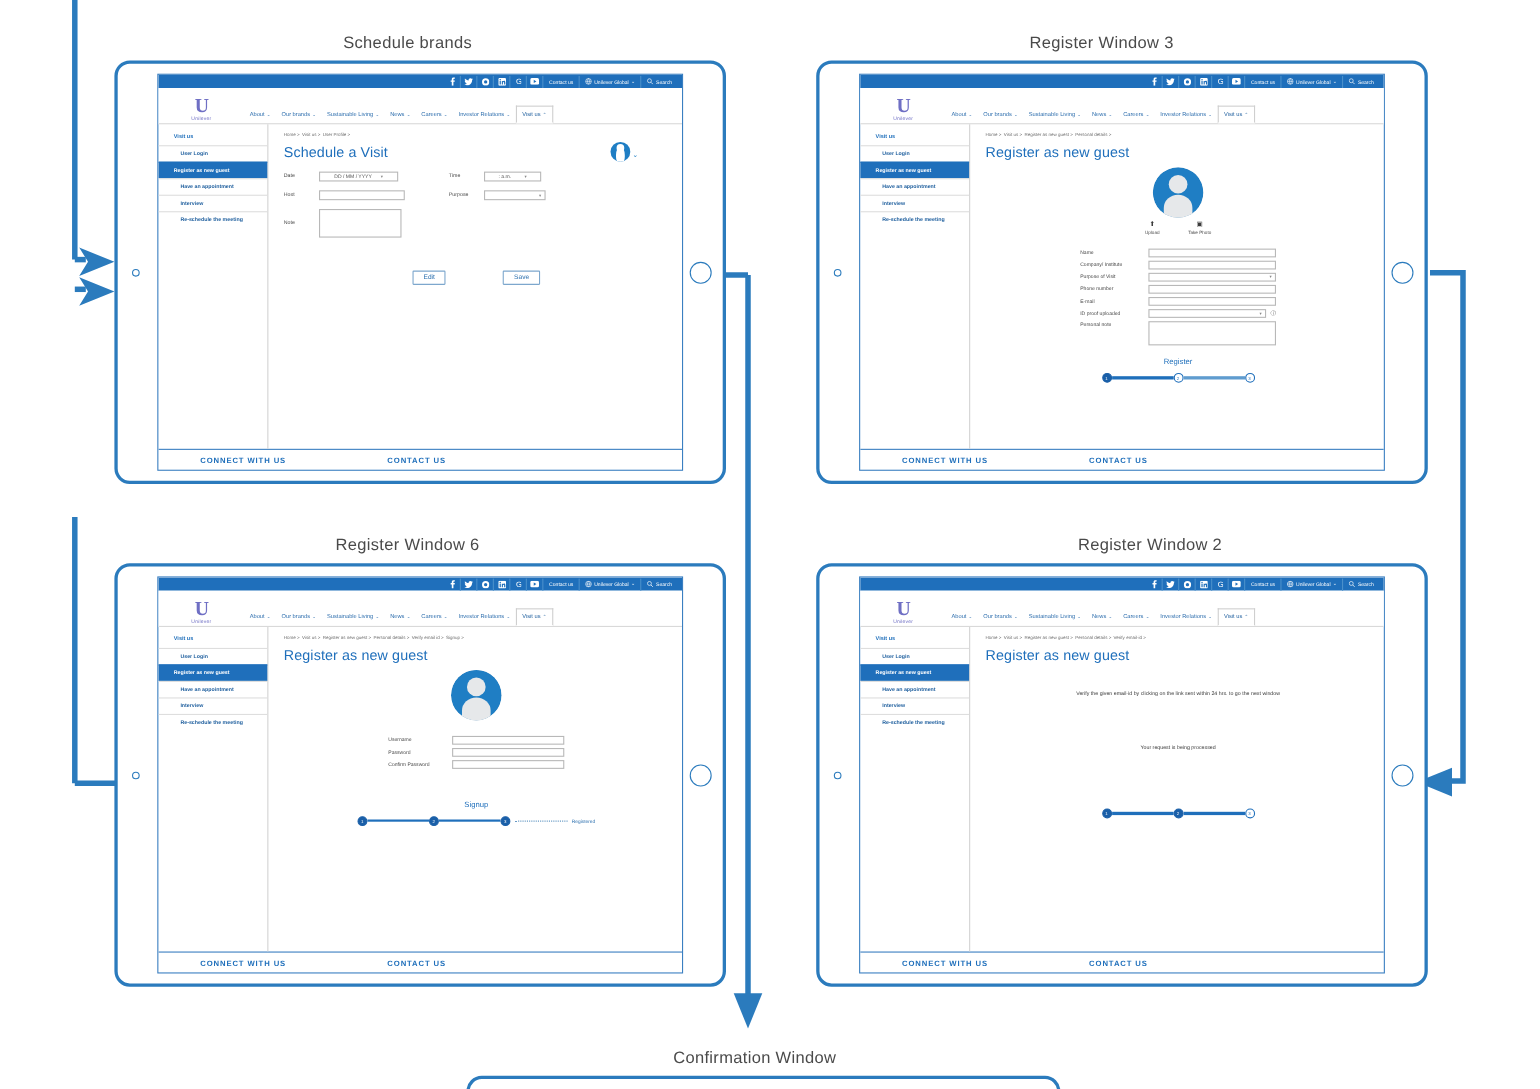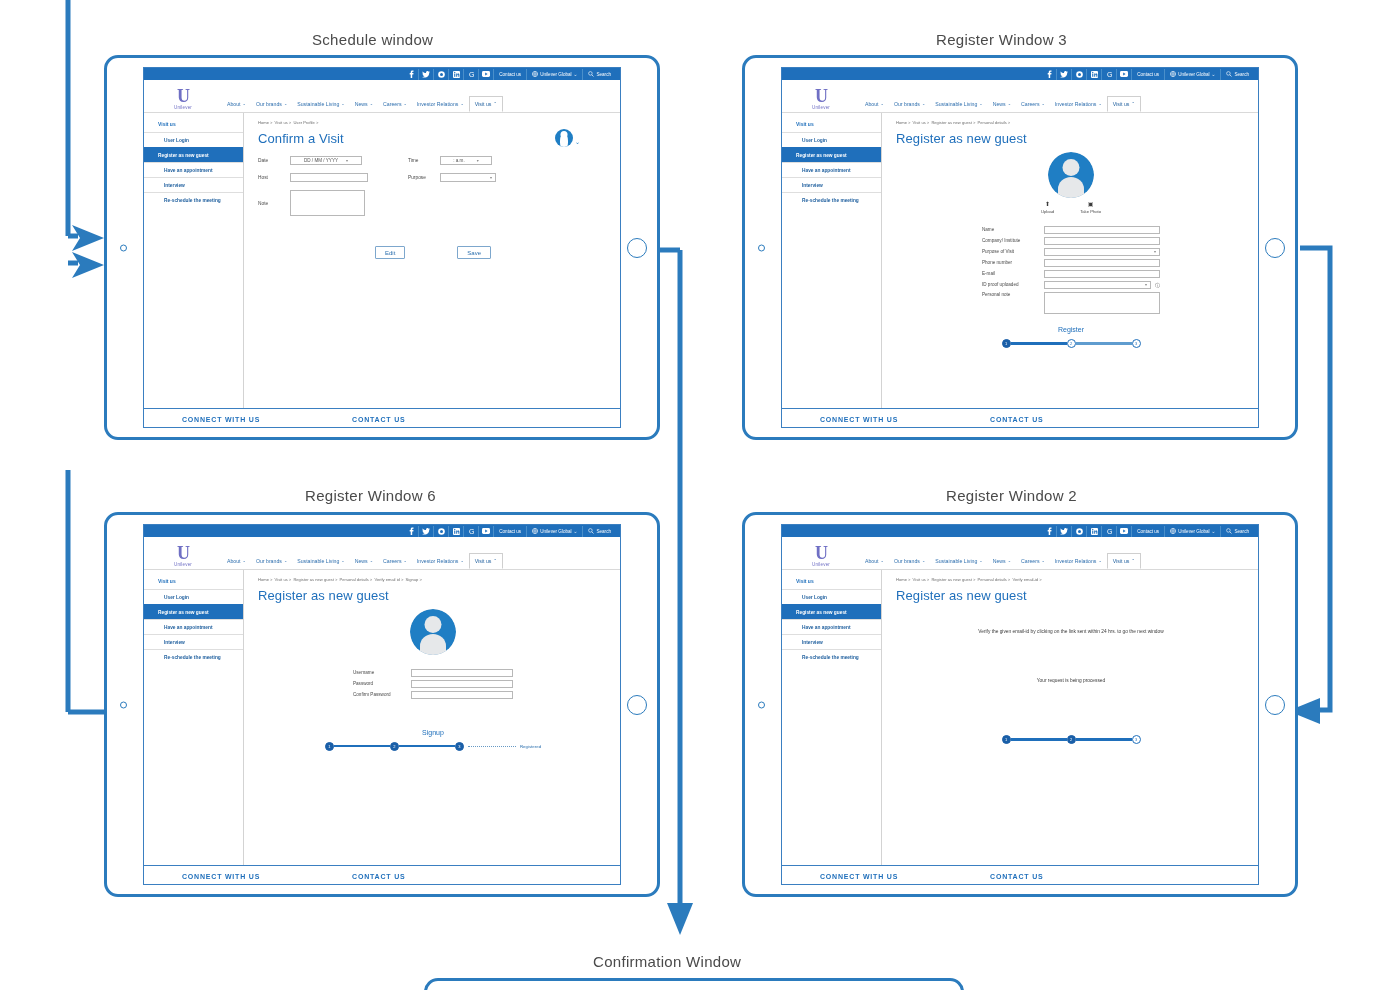--- a/index.html
+++ b/index.html
@@ -119,25 +119,25 @@
     <path d="M68 712 L68 470"></path>
     <path d="M68 712 L120 712"></path>
   </g>
 
   <path d="M72 225 L104 238 L72 251 L80 238 Z" fill="#2b7bbd"></path>
   <path d="M72 252 L104 265 L72 278 L80 265 Z" fill="#2b7bbd"></path>
   <path d="M667 903 L693 903 L680 935 L667 903 Z" fill="#2b7bbd"></path>
   <path d="M1320 698 L1320 724 L1288 711 L1320 698 Z" fill="#2b7bbd"></path>
 </svg>
 
-<div class="frame-title" style="left:312px;top:31px;">Schedule window</div>
+<div class="frame-title" style="left:312px;top:31px;">Schedule brands</div>
 <div class="frame-title" style="left:936px;top:31px;">Register Window 3</div>
 <div class="frame-title" style="left:305px;top:487px;">Register Window 6</div>
-<div class="frame-title" style="left:946px;top:487px;">Register Window 2</div>
-<div class="frame-title" style="left:593px;top:953px;">Confirmation Window</div>
+<div class="frame-title" style="left:980px;top:487px;">Register Window 2</div>
+<div class="frame-title" style="left:612px;top:953px;">Confirmation Window</div>
 
 <div class="tablet" style="left:104px;top:55px;width:556px;height:385px;">
   <div class="home-dot"></div>
   <div class="cam-dot"></div>
   <div class="screen">
 
     <div class="topbar">
       <div class="socials">
         <div class="tb-ico">
             <svg width="5" height="8" viewBox="0 0 5 8">
@@ -241,21 +241,21 @@
         <div class="side-item">Interview</div>
         <div class="side-item">Re-schedule the meeting</div>
       </div>
 
       <div class="content">
         <div class="crumbs">
           <span>Home  &gt;</span>
           <span>Visit us  &gt;</span>
           <span>User Profile  &gt;</span>
         </div>
-        <div class="page-title">Confirm a Visit</div>
+        <div class="page-title">Schedule a Visit</div>
 
         <div class="avatar-chip">
           <div class="avatar-sm"></div>
           <div class="chip-caret">⌄</div>
         </div>
 
         <div class="form-grid">
           <div class="frow">
             <div class="fcell">
               <div class="flabel">Date</div>

